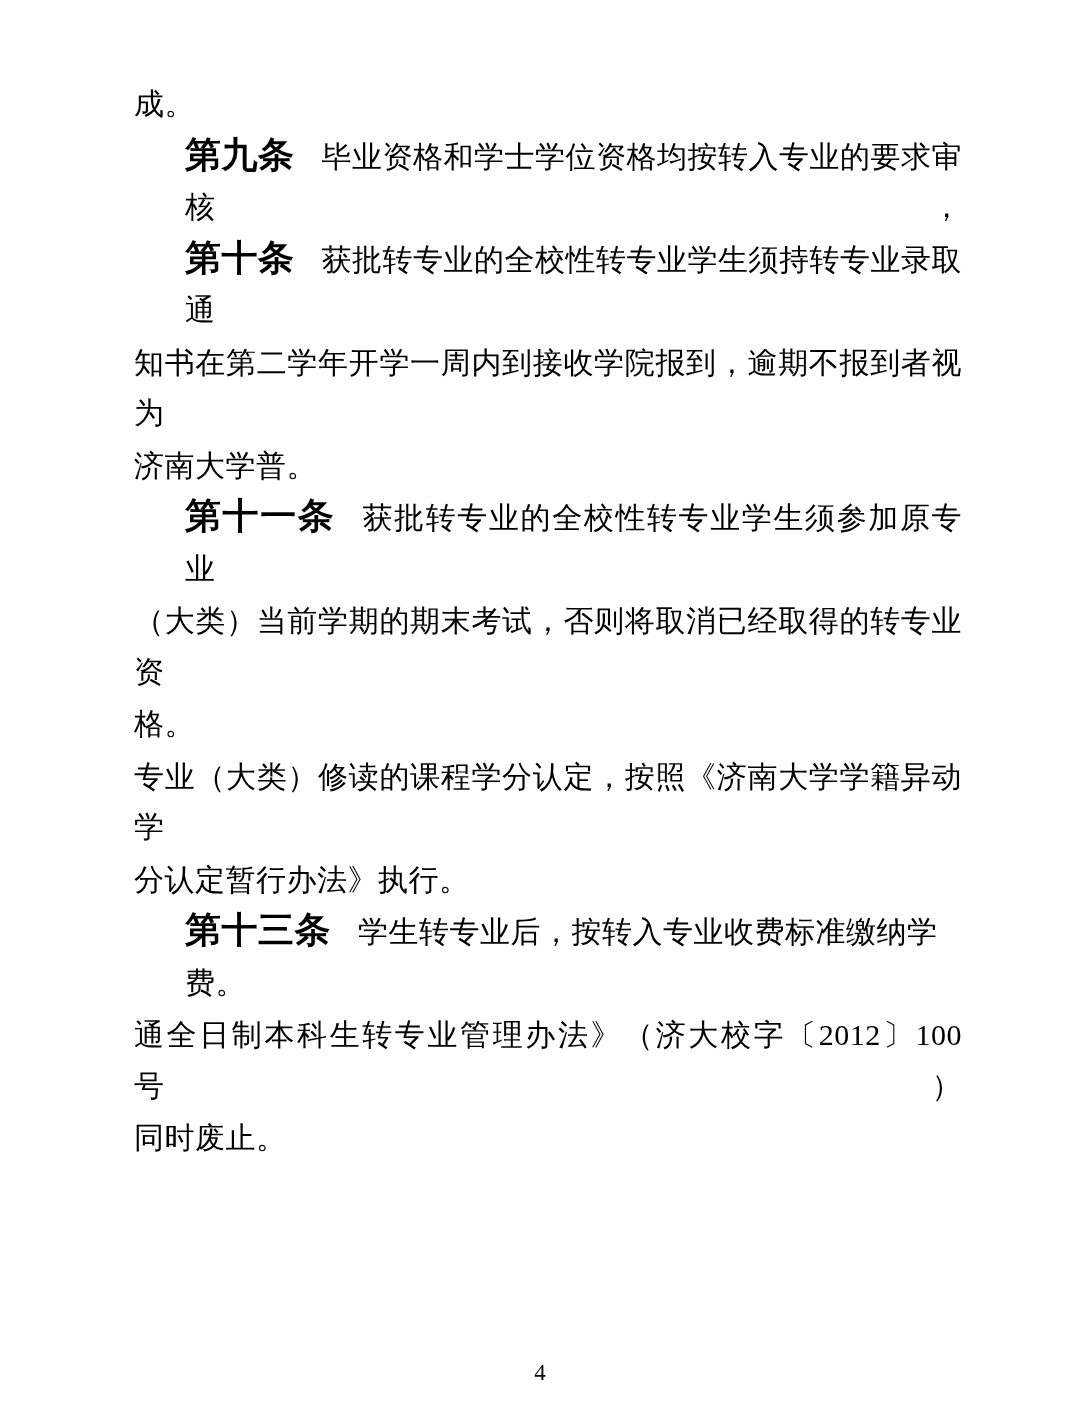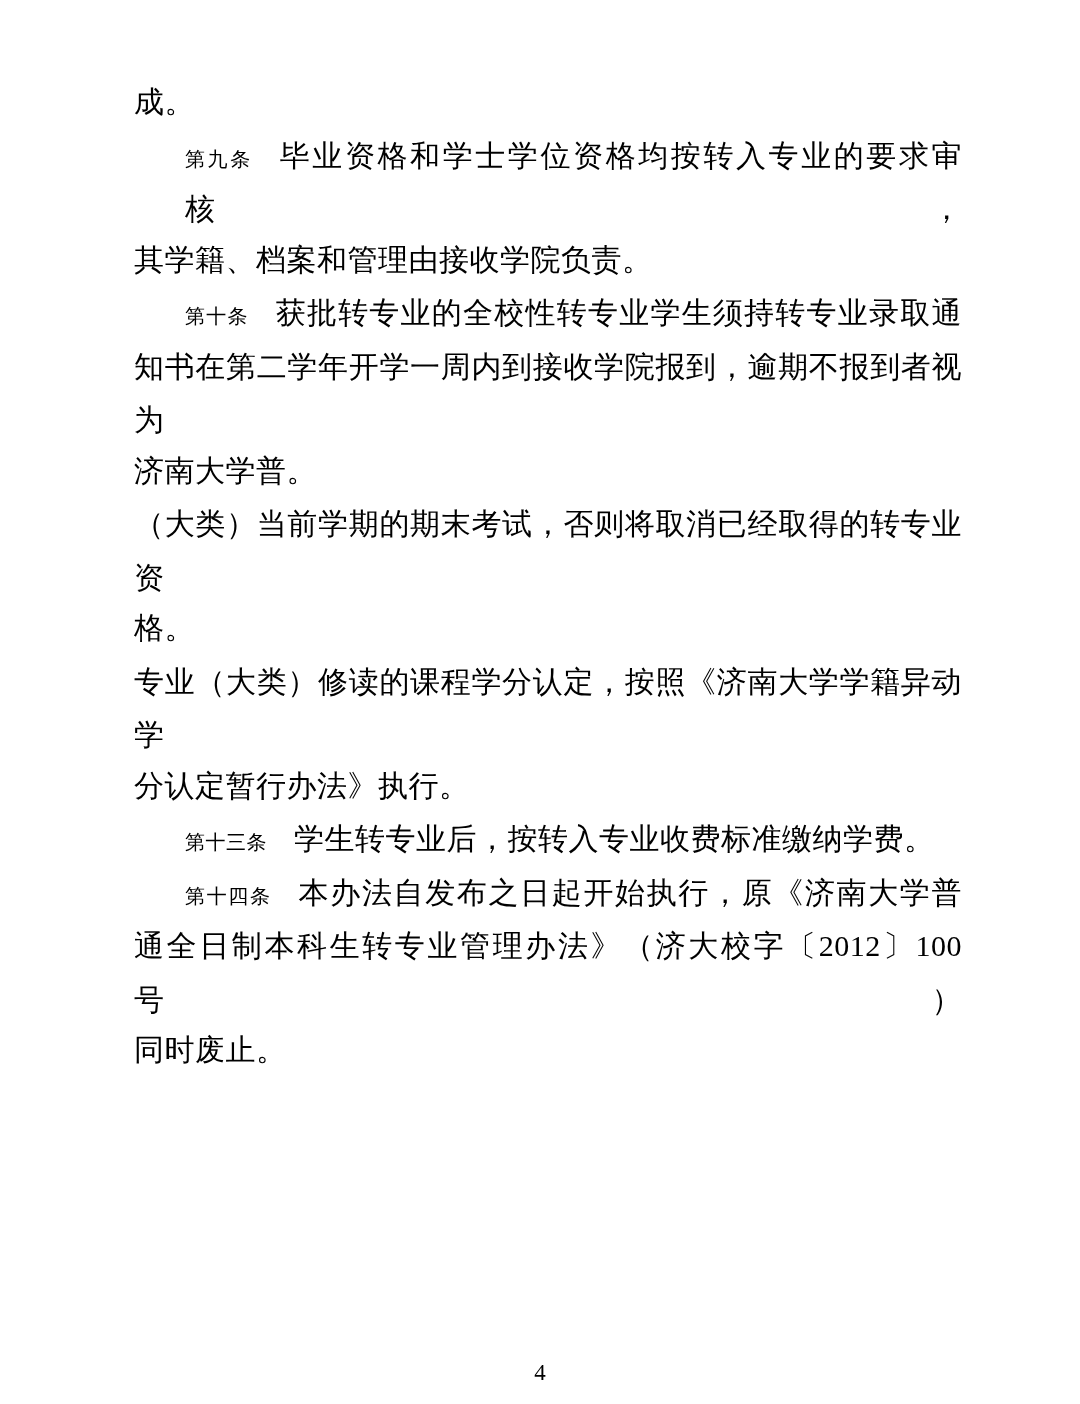--- a/index.html
+++ b/index.html
@@ -30,51 +30,50 @@
     line-height: 50.5px;
     letter-spacing: 0.5px;
     text-align: left;
   }
   .line.ind { padding-left: 51px; }
   .line.fill {
     text-align: justify;
     text-align-last: justify;
   }
   .head {
-    font-weight: 400;
+    font-weight: 700;
     font-family: "Liberation Sans", "DejaVu Sans", sans-serif;
-    font-size: 20px;
+    font-size: 36px;
   }
   .head:not(:empty) { margin-right: 27px; }
   .page-number {
     position: absolute;
     left: 0;
     right: 0;
     top: 1361px;
     text-align: center;
     font-size: 23px;
     line-height: 1;
     font-family: "Liberation Serif", "DejaVu Serif", serif;
   }
 </style>
 </head>
 <body>
 
 <div class="page">
   <main class="content">
     <p class="line"><b class="head"></b><span>成。</span></p>
     <p class="line ind fill"><b class="head">第九条</b><span>毕业资格和学士学位资格均按转入专业的要求审核，</span></p>
-    <p class="line"><b class="head"></b><span>其学籍、档案和管理由接收学院负责。</span></p>
     <p class="line ind fill"><b class="head">第十条</b><span>获批转专业的全校性转专业学生须持转专业录取通</span></p>
     <p class="line fill"><b class="head"></b><span>知书在第二学年开学一周内到接收学院报到，逾期不报到者视为</span></p>
     <p class="line"><b class="head"></b><span>济南大学普。</span></p>
+    <p class="line ind fill"><b class="head">第十一条</b><span>获批转专业的全校性转专业学生须参加原专业</span></p>
     <p class="line fill"><b class="head"></b><span>（大类）当前学期的期末考试，否则将取消已经取得的转专业资</span></p>
     <p class="line"><b class="head"></b><span>格。</span></p>
     <p class="line fill"><b class="head"></b><span>专业（大类）修读的课程学分认定，按照《济南大学学籍异动学</span></p>
     <p class="line"><b class="head"></b><span>分认定暂行办法》执行。</span></p>
     <p class="line ind"><b class="head">第十三条</b><span>学生转专业后，按转入专业收费标准缴纳学费。</span></p>
-    <p class="line ind fill"><b class="head">第十四条</b><span>本办法自发布之日起开始执行，原《济南大学普</span></p>
     <p class="line fill"><b class="head"></b><span>通全日制本科生转专业管理办法》（济大校字〔2012〕100 号）</span></p>
     <p class="line"><b class="head"></b><span>同时废止。</span></p>
 
   </main>
   <div class="page-number">4</div>
 </div>
 
 </body></html>

